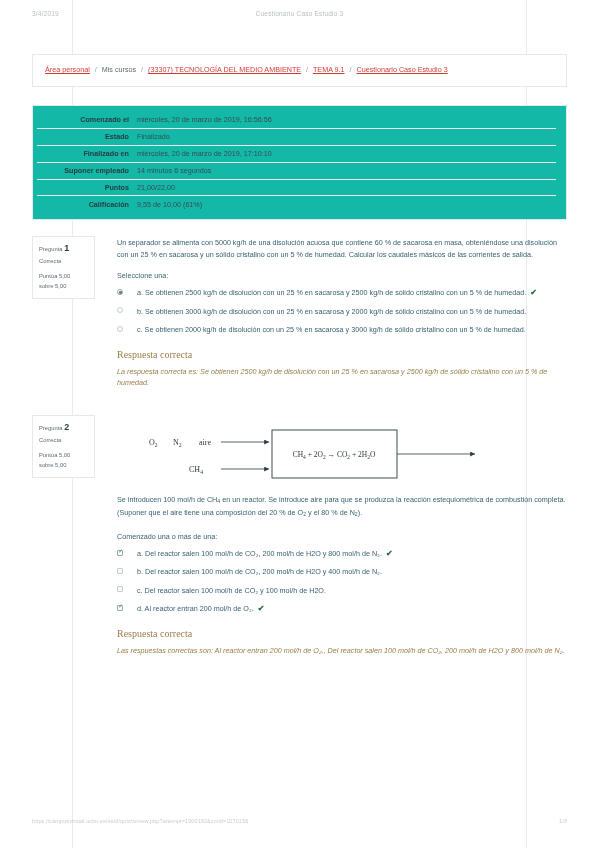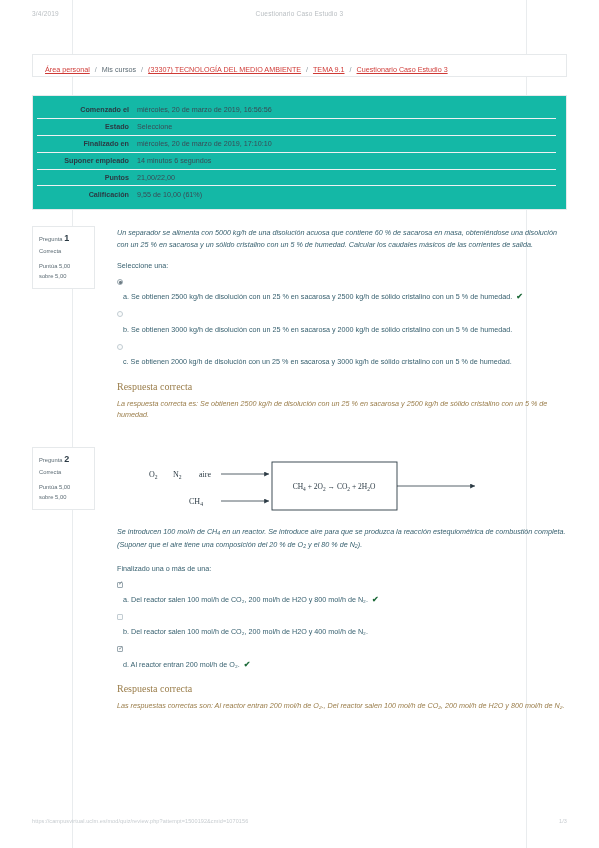--- a/index.html
+++ b/index.html
@@ -38,21 +38,21 @@
   .page {
     position:absolute;
     left:32px; top:54px;
     width:535px;
   }
 
   
   .breadcrumb-card {
     border:1px solid #e6e9eb;
     background:#fff;
-    padding:9px 12px 0 12px;
+    padding:9px 12px 10px 12px;
     margin-bottom:18px;
   }
   .breadcrumb { font-size:7.2px; line-height:12px; color:#6b7a84; white-space:nowrap; }
   .breadcrumb a {
     color:#cf3a36;
     text-decoration:underline;
     text-underline-offset:1px;
   }
   .breadcrumb .sep { color:#8d9aa2; padding:0 3px; }
   .breadcrumb .plain { color:#5d6c75; }
@@ -110,32 +110,31 @@
     flex:1 1 auto;
     padding-left:22px;
     padding-top:1px;
   }
 
   .qtext {
     font-size:7.2px;
     line-height:11.4px;
     color:#37606f;
     margin:0 0 10px 0;
-    font-style:italic;
   }
   .qprompt {
     font-size:7.2px;
     line-height:11.4px;
     color:#37606f;
     margin:0 0 6px 0;
   }
 
   
   .answers { margin:0 0 0 0; padding:0; list-style:none; }
-  .ans { display:flex; align-items:flex-start; margin-bottom:7px;flex-direction:column; }
+  .ans { display:flex; align-items:flex-start; margin-bottom:7px; }
   .ans .ctl { flex:0 0 14px; padding-top:1.6px; }
   .ans .txt {
     font-size:7.2px;
     line-height:11.4px;
     color:#37606f;
     flex:1 1 auto;
     padding-left:6px;
   }
   .ans .txt .lbl { }
 
@@ -208,21 +207,21 @@
 
   <div class="summary-card">
     <table class="summary">
       <tbody>
           <tr>
         <th>Comenzado el</th>
         <td>miércoles, 20 de marzo de 2019, 16:56:56</td>
       </tr>
       <tr>
         <th>Estado</th>
-        <td>Seleccione</td>
+        <td>Finalizado</td>
       </tr>
       <tr>
         <th>Finalizado en</th>
         <td>miércoles, 20 de marzo de 2019, 17:10:10</td>
       </tr>
       <tr>
         <th>Suponer empleado</th>
         <td>14 minutos 6 segundos</td>
       </tr>
       <tr>
@@ -315,34 +314,40 @@
 
             <rect x="155" y="8" width="125" height="48" fill="none" stroke="#2b3a44" stroke-width="0.9"></rect>
             <text x="217" y="35" text-anchor="middle" font-family="'Liberation Serif', serif" font-size="7.5" fill="#2b3a44">CH<tspan font-size="5.4" dy="1.6">4</tspan><tspan dy="-1.6"> + 2O</tspan><tspan font-size="5.4" dy="1.6">2</tspan><tspan dy="-1.6"> → CO</tspan><tspan font-size="5.4" dy="1.6">2</tspan><tspan dy="-1.6"> + 2H</tspan><tspan font-size="5.4" dy="1.6">2</tspan><tspan dy="-1.6">O</tspan></text>
 
             <line x1="280" y1="32" x2="358" y2="32" stroke="#2b3a44" stroke-width="0.8" marker-end="url(#arw)"></line>
           </svg>
         </div>
 
         <p class="qtext"><span>Se introducen 100 mol/h de CH</span><sub>4</sub><span> en un reactor. Se introduce aire para que se produzca la reacción estequiométrica de combustión completa. (Suponer que el aire tiene una composición del 20 % de O</span><sub>2</sub><span> y el 80 % de N</span><sub>2</sub><span>).</span></p>
 
-        <p class="qprompt">Finalizado una o más de una:</p>
+        <p class="qprompt">Comenzado una o más de una:</p>
 
         <ul class="answers">
           <li class="ans">
             <span class="ctl">
                 <span class="cbox sel"></span>
               </span>
             <span class="txt"><span class="lbl">a.</span> <span>Del reactor salen 100 mol/h de CO₂, 200 mol/h de H2O y 800 mol/h de N₂.</span> <span class="tick">✔</span></span>
           </li>
           <li class="ans">
             <span class="ctl">
                 <span class="cbox"></span>
               </span>
             <span class="txt"><span class="lbl">b.</span> <span>Del reactor salen 100 mol/h de CO₂, 200 mol/h de H2O y 400 mol/h de N₂.</span></span>
+          </li>
+          <li class="ans">
+            <span class="ctl">
+                <span class="cbox"></span>
+              </span>
+            <span class="txt"><span class="lbl">c.</span> <span>Del reactor salen 100 mol/h de CO₂ y 100 mol/h de H2O.</span></span>
           </li>
           <li class="ans">
             <span class="ctl">
                 <span class="cbox sel"></span>
               </span>
             <span class="txt"><span class="lbl">d.</span> <span>Al reactor entran 200 mol/h de O₂.</span> <span class="tick">✔</span></span>
           </li>
         </ul>
 
         <div class="feedback">

